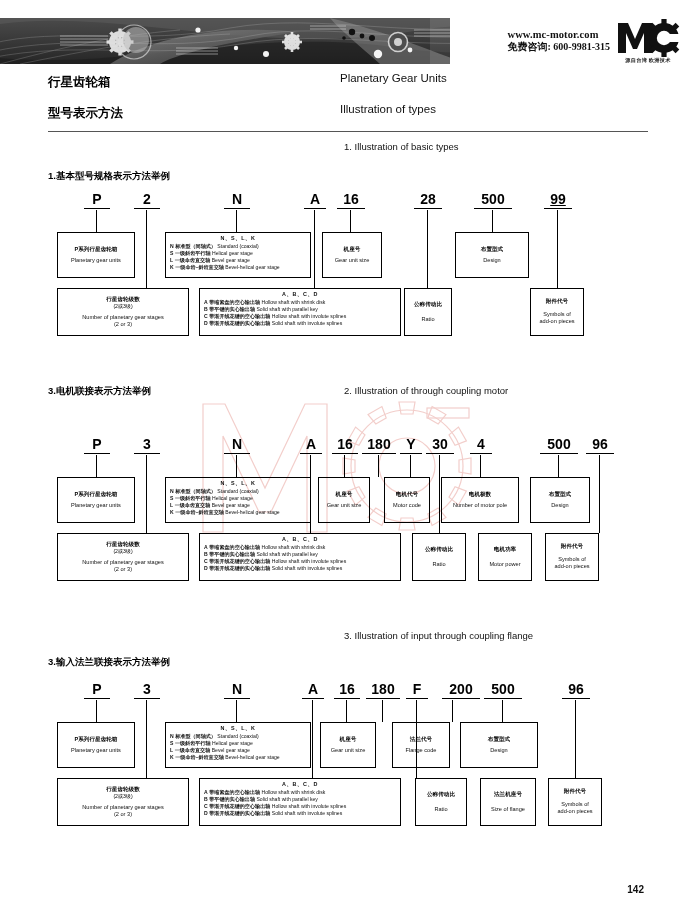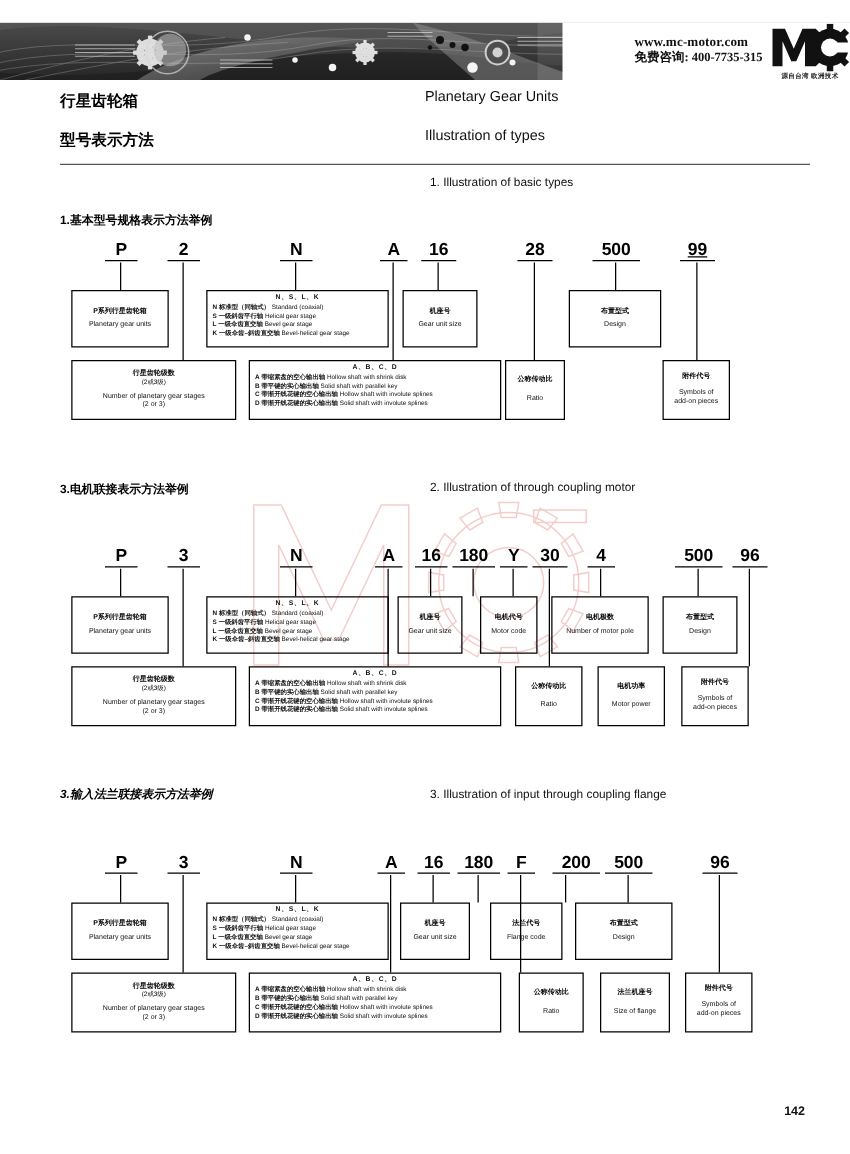--- a/index.html
+++ b/index.html
@@ -166,21 +166,21 @@
         </g>
 
         <rect x="430" y="0" width="250" height="46" fill="#ffffff" opacity=".10"></rect>
       </g>
     </svg>
   </div>
 
   <div class="banner-right">
     <div class="url-block">
       <div class="url-line">www.mc-motor.com</div>
-      <div class="tel-line">免费咨询: 400-7735-315</div>
+      <div class="tel-line">免费咨询: 600-9981-315</div>
     </div>
     <div class="logo">
       <svg width="64" height="40" viewBox="0 0 64 40">
 
         <path d="M2,4 L12,4 L19,20 L26,4 L36,4 L36,34 L28,34 L28,14 L21,30 L17,30 L10,14 L10,34 L2,34 Z" fill="#111"></path>
 
         <g transform="translate(48,19)">
           <g fill="#111">
             <circle cx="0" cy="0" r="15"></circle>
             <g>
@@ -391,21 +391,21 @@
     <div class="cn">电机功率</div>
     <div class="en" style="margin-top:8px">Motor power</div>
   </div>
 
   <div class="box" style="left:545px;top:533px;width:54px;height:48px;">
     <div class="cn">附件代号</div>
     <div class="en" style="margin-top:5px">Symbols of</div>
     <div class="en" style="margin-top:0">add-on pieces</div>
   </div>
 
-  <div class="sec-head" style="top:629px;font-style:italic;">3.输入法兰联接表示方法举例</div>
+  <div class="sec-head" style="top:656px;">3.输入法兰联接表示方法举例</div>
   <div class="sec-head sec-head-en" style="top:630px;">3. Illustration of input through coupling flange</div>
 
   <div class="code" style="left:84px;top:682px;width:26px;">P</div>
   <div class="code" style="left:134px;top:682px;width:26px;">3</div>
   <div class="code" style="left:224px;top:682px;width:26px;">N</div>
   <div class="code" style="left:302px;top:682px;width:22px;">A</div>
   <div class="code" style="left:334px;top:682px;width:26px;">16</div>
   <div class="code" style="left:366px;top:682px;width:34px;">180</div>
   <div class="code" style="left:406px;top:682px;width:22px;">F</div>
   <div class="code" style="left:422px;top:682px;width:38px;margin-left:20px;">200</div>

